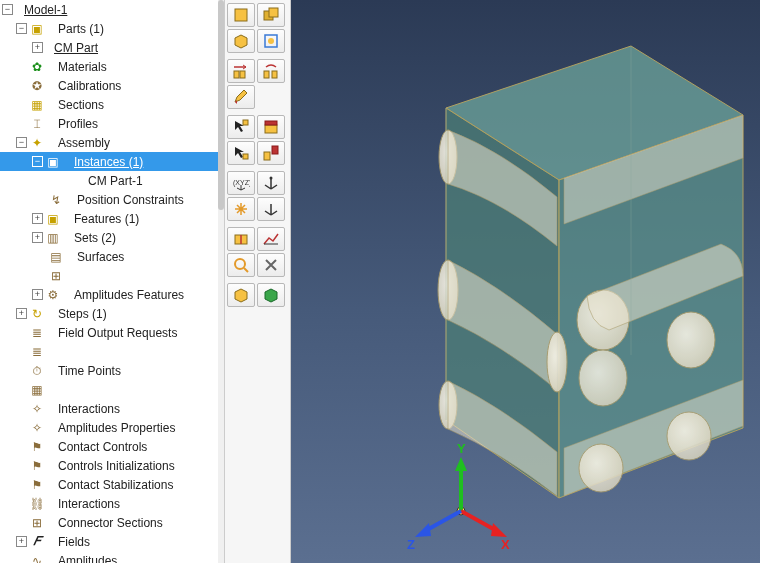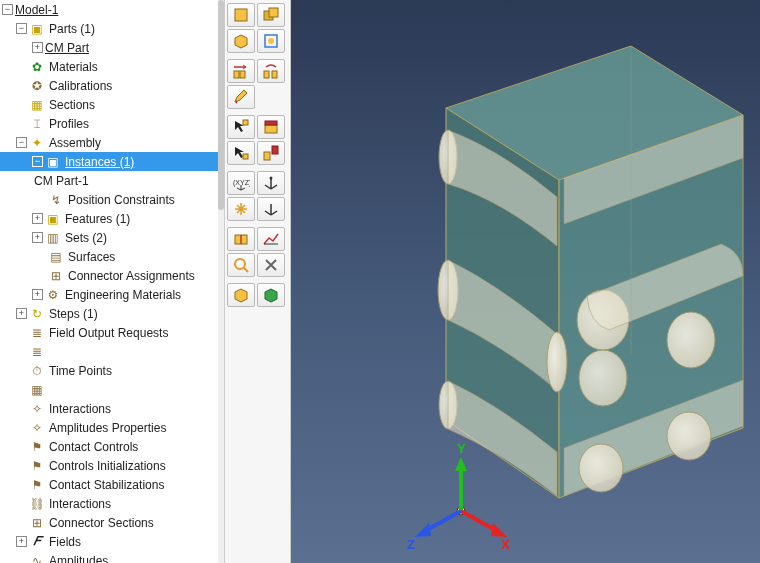--- a/index.html
+++ b/index.html
@@ -47,32 +47,32 @@
     display: flex; align-items: center; justify-content: center;
     font-size: 9px; line-height: 1;
     color: #444; background: #fff;
   }
   .tree-node .expander.blank { border: none; background: transparent; }
   .tree-node .icon {
     width: 16px; height: 16px; flex: 0 0 16px; margin-right: 4px;
     display: flex; align-items: center; justify-content: center;
     font-size: 12px;
   }
-  .tree-node .label { text-decoration: underline; text-decoration-color: transparent; }
+  .tree-node .label { text-decoration: underline; text-decoration-color: transparent; margin-left: 9px; }
   .tree-node.underline .label { text-decoration-color: #222; }
   .tree-node.selected {
     background: #3499ea;
     color: #fff;
   }
   .tree-node.selected .label { text-decoration-color: #fff; }
   .indent-0 { padding-left: 2px; }
   .indent-1 { padding-left: 16px; }
   .indent-2 { padding-left: 32px; }
   .indent-3 { padding-left: 48px; }
-  .indent-4 { padding-left: 34px; }
+  .indent-4 { padding-left: 79px; }
   .italic { font-style: italic; font-family: Georgia, serif; font-weight: bold; }
 
   .toolbar-col {
     width: 66px;
     height: 563px;
     background: #f6f6f6;
     border-right: 1px solid #ccc;
     padding: 3px 2px;
   }
   .tool-group { margin-bottom: 6px; }
@@ -171,26 +171,25 @@
       <span class="expander">+</span>
       <span class="icon brown">▥</span>
       <span class="label">Sets (2)</span>
     </div>
     <div class="tree-node indent-3">
       <span class="icon brown">▤</span>
       <span class="label">Surfaces</span>
     </div>
     <div class="tree-node indent-3">
       <span class="icon brown">⊞</span>
-      <span class="label">Connector Assignments</span>
     </div>
     <div class="tree-node indent-2">
       <span class="expander">+</span>
       <span class="icon brown">⚙</span>
-      <span class="label">Engineering Materials</span>
+      <span class="label">Amplitudes Features</span>
     </div>
     <div class="tree-node indent-1">
       <span class="expander">+</span>
       <span class="icon yellow">↻</span>
       <span class="label">Steps (1)</span>
     </div>
     <div class="tree-node indent-1">
       <span class="expander blank"></span>
       <span class="icon brown">≣</span>
       <span class="label">Field Output Requests</span>

